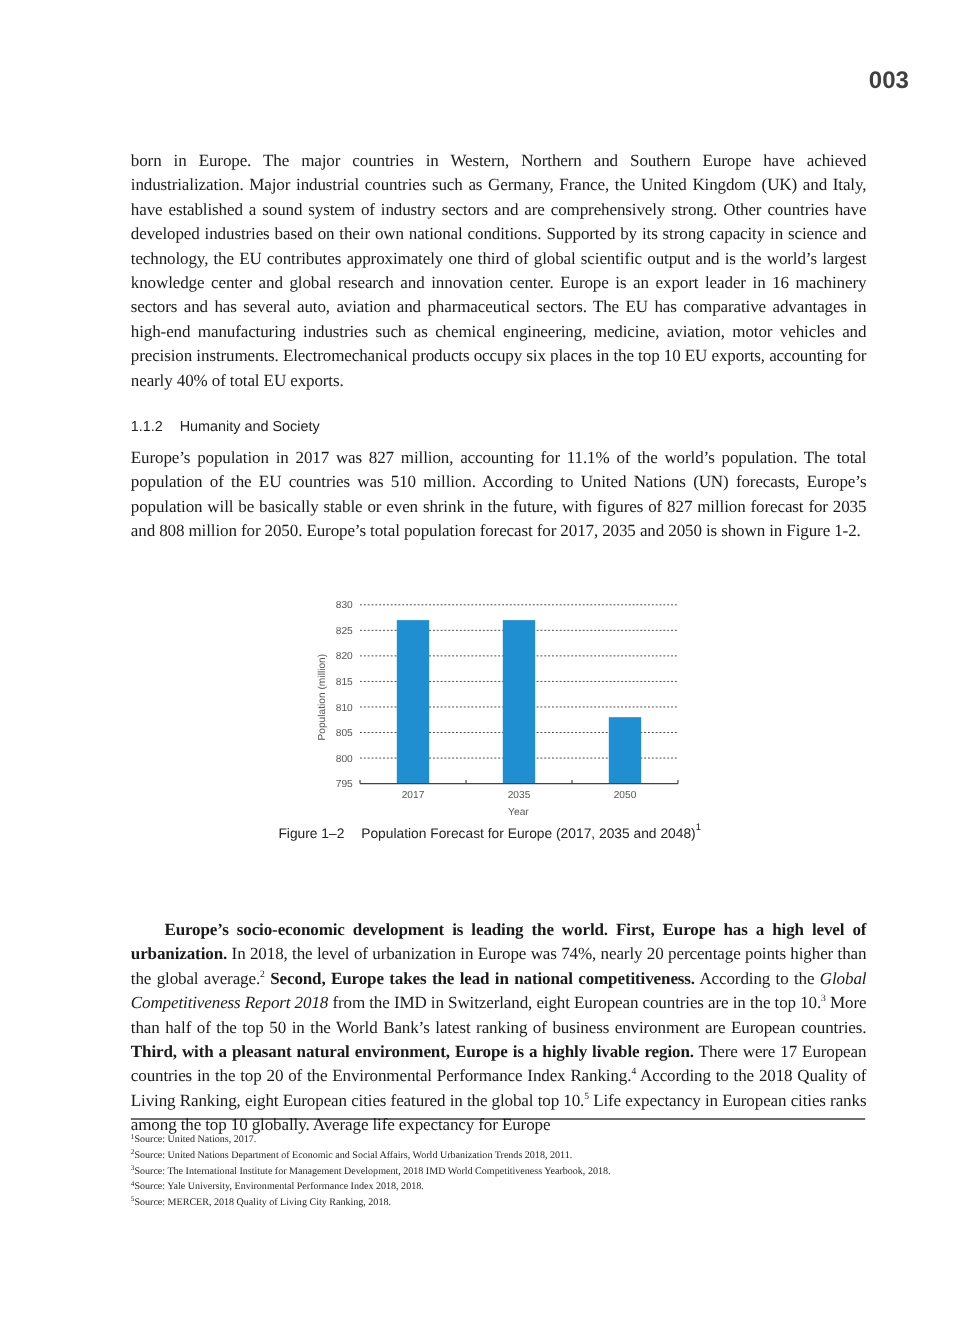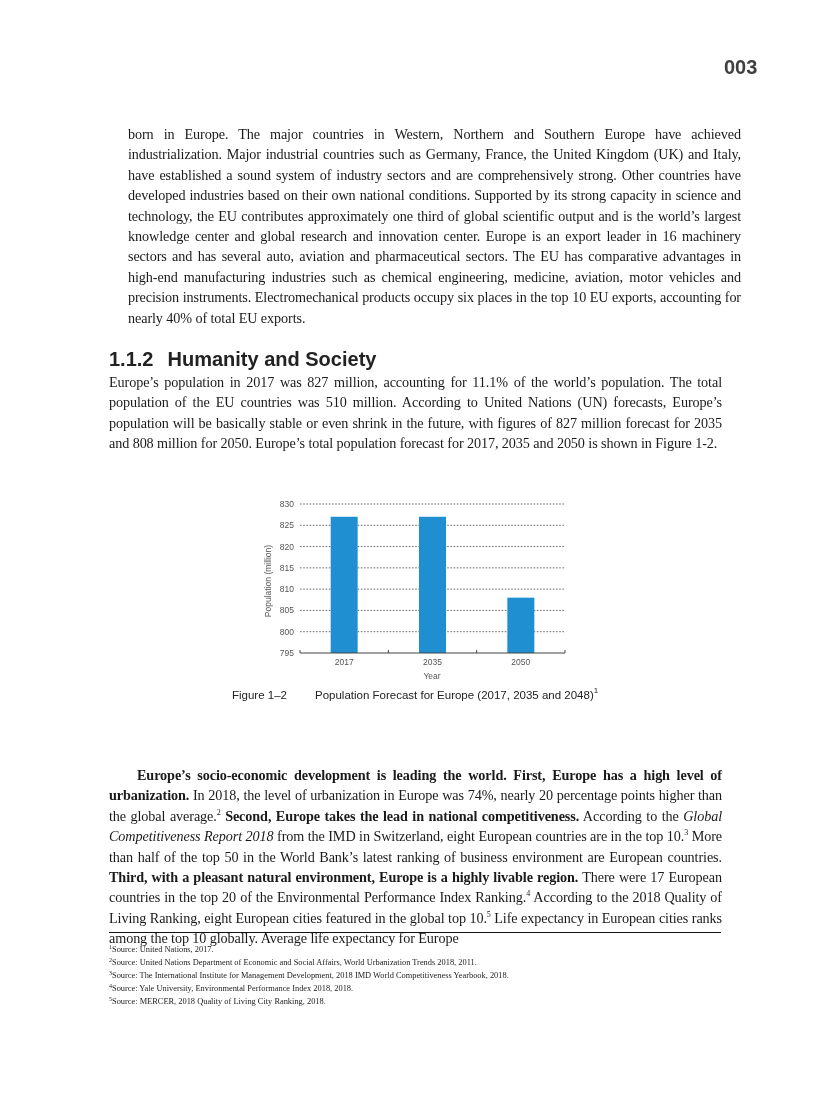--- a/index.html
+++ b/index.html
@@ -12,46 +12,46 @@
   .para {
     position: absolute; left: 109px; width: 613px;
     font-family: "Liberation Serif", serif; font-size: 14.2px;
     line-height: 20.4px; color: #1a1a1a; text-align: justify;
     letter-spacing: -0.1px;
   }
   .para p { margin: 0; }
   .indent { text-indent: 28px; }
   .h2 {
     position: absolute; left: 109px; top: 348px;
-    font-family: "Liberation Sans", sans-serif; font-size: 20px; color: #222; font-weight: bold;
+    font-family: "Liberation Sans", sans-serif; font-size: 12px; color: #222;
   }
   .h2 .num { margin-right: 14px; }
   sup { font-size: 8px; line-height: 0; vertical-align: 6px; }
   b { font-weight: bold; }
   .chart { position: absolute; left: 250px; top: 495px; width: 330px; height: 190px; }
   .chart svg text { font-family: "Liberation Sans", sans-serif; }
   .caption {
     position: absolute; left: 232px; top: 689px;
     font-family: "Liberation Sans", sans-serif; font-size: 11.5px; color: #222;
   }
-  .caption .fig { margin-right: 28px; }
+  .caption .fig { margin-right: 14px; }
   .rule { position: absolute; left: 109px; top: 932px; width: 612px; height: 1px; background: #111; }
   .footnotes {
     position: absolute; left: 109px; top: 943px;
     font-family: "Liberation Serif", serif; font-size: 8.4px; line-height: 13px; color: #222;
   }
   .footnotes div { white-space: nowrap; }
   .footnotes sup { font-size: 6px; vertical-align: 3px; }
 </style>
 </head>
 <body>
 
 <div class="page-num">003</div>
 
-<div class="para" style="top:124px;margin-left:19px;">
+<div class="para" style="top:124px;">
   <p>born in Europe. The major countries in Western, Northern and Southern Europe have achieved industrialization. Major industrial countries such as Germany, France, the United Kingdom (UK) and Italy, have established a sound system of industry sectors and are comprehensively strong. Other countries have developed industries based on their own national conditions. Supported by its strong capacity in science and technology, the EU contributes approximately one third of global scientific output and is the world’s largest knowledge center and global research and innovation center. Europe is an export leader in 16 machinery sectors and has several auto, aviation and pharmaceutical sectors. The EU has comparative advantages in high-end manufacturing industries such as chemical engineering, medicine, aviation, motor vehicles and precision instruments. Electromechanical products occupy six places in the top 10 EU exports, accounting for nearly 40% of total EU exports.</p>
 </div>
 
 <div class="h2">
   <span class="num">1.1.2</span><span>Humanity and Society</span>
 </div>
 
 <div class="para" style="top:372px;">
   <p>Europe’s population in 2017 was 827 million, accounting for 11.1% of the world’s population. The total population of the EU countries was 510 million. According to United Nations (UN) forecasts, Europe’s population will be basically stable or even shrink in the future, with figures of 827 million forecast for 2035 and 808 million for 2050. Europe’s total population forecast for 2017, 2035 and 2050 is shown in Figure 1-2.</p>
 </div>

